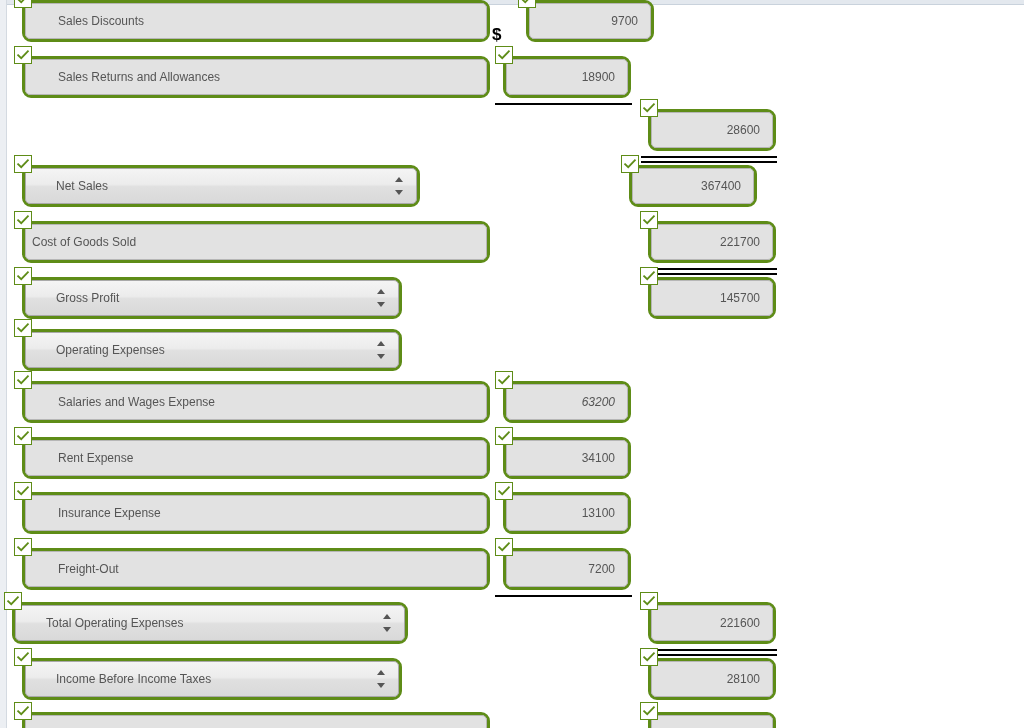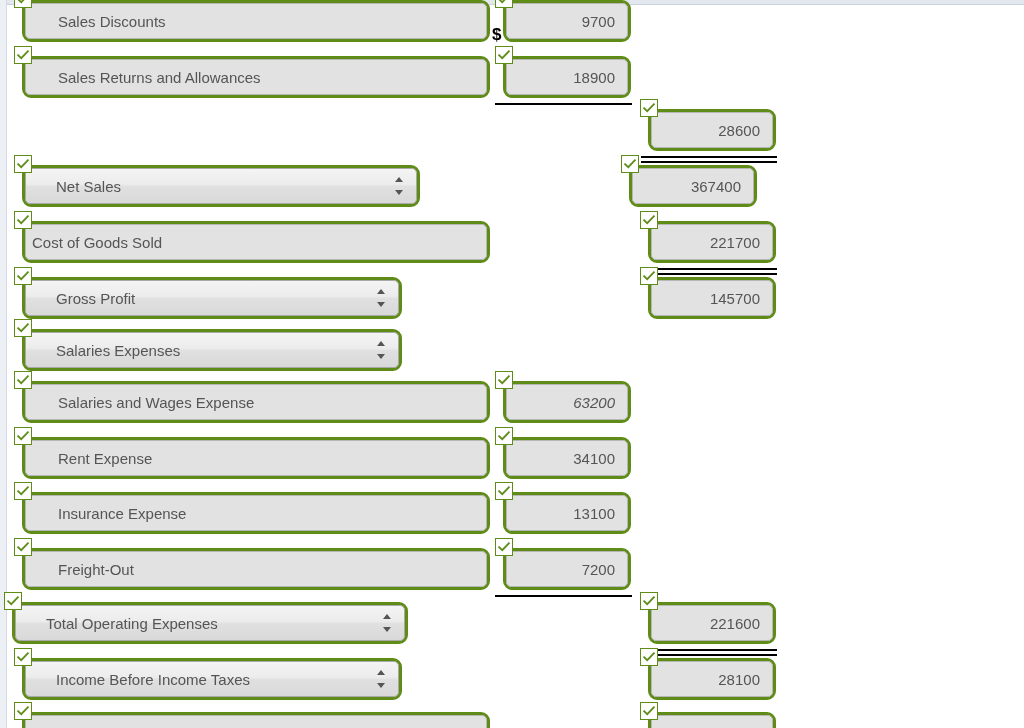--- a/index.html
+++ b/index.html
@@ -60,21 +60,21 @@
   }
 
   
   .ctrl {
     position: absolute;
     left: 3px; top: 3px; right: 3px; bottom: 3px;
     background: #e2e2e2;
     border: 1px solid #b6b6b6;
     border-radius: 5px;
     color: #555555;
-    font-size: 15px;
+    font-size: 12px;
     line-height: 1;
     display: flex;
     align-items: center;
     font-family: "Liberation Sans", sans-serif;
   }
   .ctrl.text-left   { justify-content: flex-start; padding-left: 6px; }
   .ctrl.text-indent { justify-content: flex-start; padding-left: 32px; }
   .ctrl.num         { justify-content: flex-end;  padding-right: 12px; }
 
   
@@ -145,21 +145,21 @@
         <div class="ring"></div>
         <div class="ctrl text-indent">
           <span>Sales Discounts</span>
         </div>
         <div class="chk">
           <svg viewBox="0 0 18 18" xmlns="http://www.w3.org/2000/svg">
             <path d="M3.5 9.3 L7 12.6 L14.5 4.8" fill="none" stroke="#5e8c17" stroke-width="2" stroke-linecap="square"></path>
           </svg>
         </div>
       </div>
-      <div class="fw" style="left: 503px; top: 0px; width: 128px; height: 42px;">
+      <div class="fw" style="left: 526px; top: 0px; width: 128px; height: 42px;">
         <div class="ring"></div>
         <div class="ctrl num">
           <span>9700</span>
         </div>
         <div class="chk">
           <svg viewBox="0 0 18 18" xmlns="http://www.w3.org/2000/svg">
             <path d="M3.5 9.3 L7 12.6 L14.5 4.8" fill="none" stroke="#5e8c17" stroke-width="2" stroke-linecap="square"></path>
           </svg>
         </div>
       </div>
@@ -272,21 +272,21 @@
         </div>
         <div class="chk">
           <svg viewBox="0 0 18 18" xmlns="http://www.w3.org/2000/svg">
             <path d="M3.5 9.3 L7 12.6 L14.5 4.8" fill="none" stroke="#5e8c17" stroke-width="2" stroke-linecap="square"></path>
           </svg>
         </div>
       </div>
       <div class="fw" style="left: 22px; top: 329px; width: 380px; height: 42px;">
         <div class="ring"></div>
         <div class="ctrl select">
-          <span>Salaries Expenses</span>
+          <span>Operating Expenses</span>
           <div class="stepper">
             <span class="ar up"></span>
             <span class="ar down"></span>
           </div>
         </div>
         <div class="chk">
           <svg viewBox="0 0 18 18" xmlns="http://www.w3.org/2000/svg">
             <path d="M3.5 9.3 L7 12.6 L14.5 4.8" fill="none" stroke="#5e8c17" stroke-width="2" stroke-linecap="square"></path>
           </svg>
         </div>

